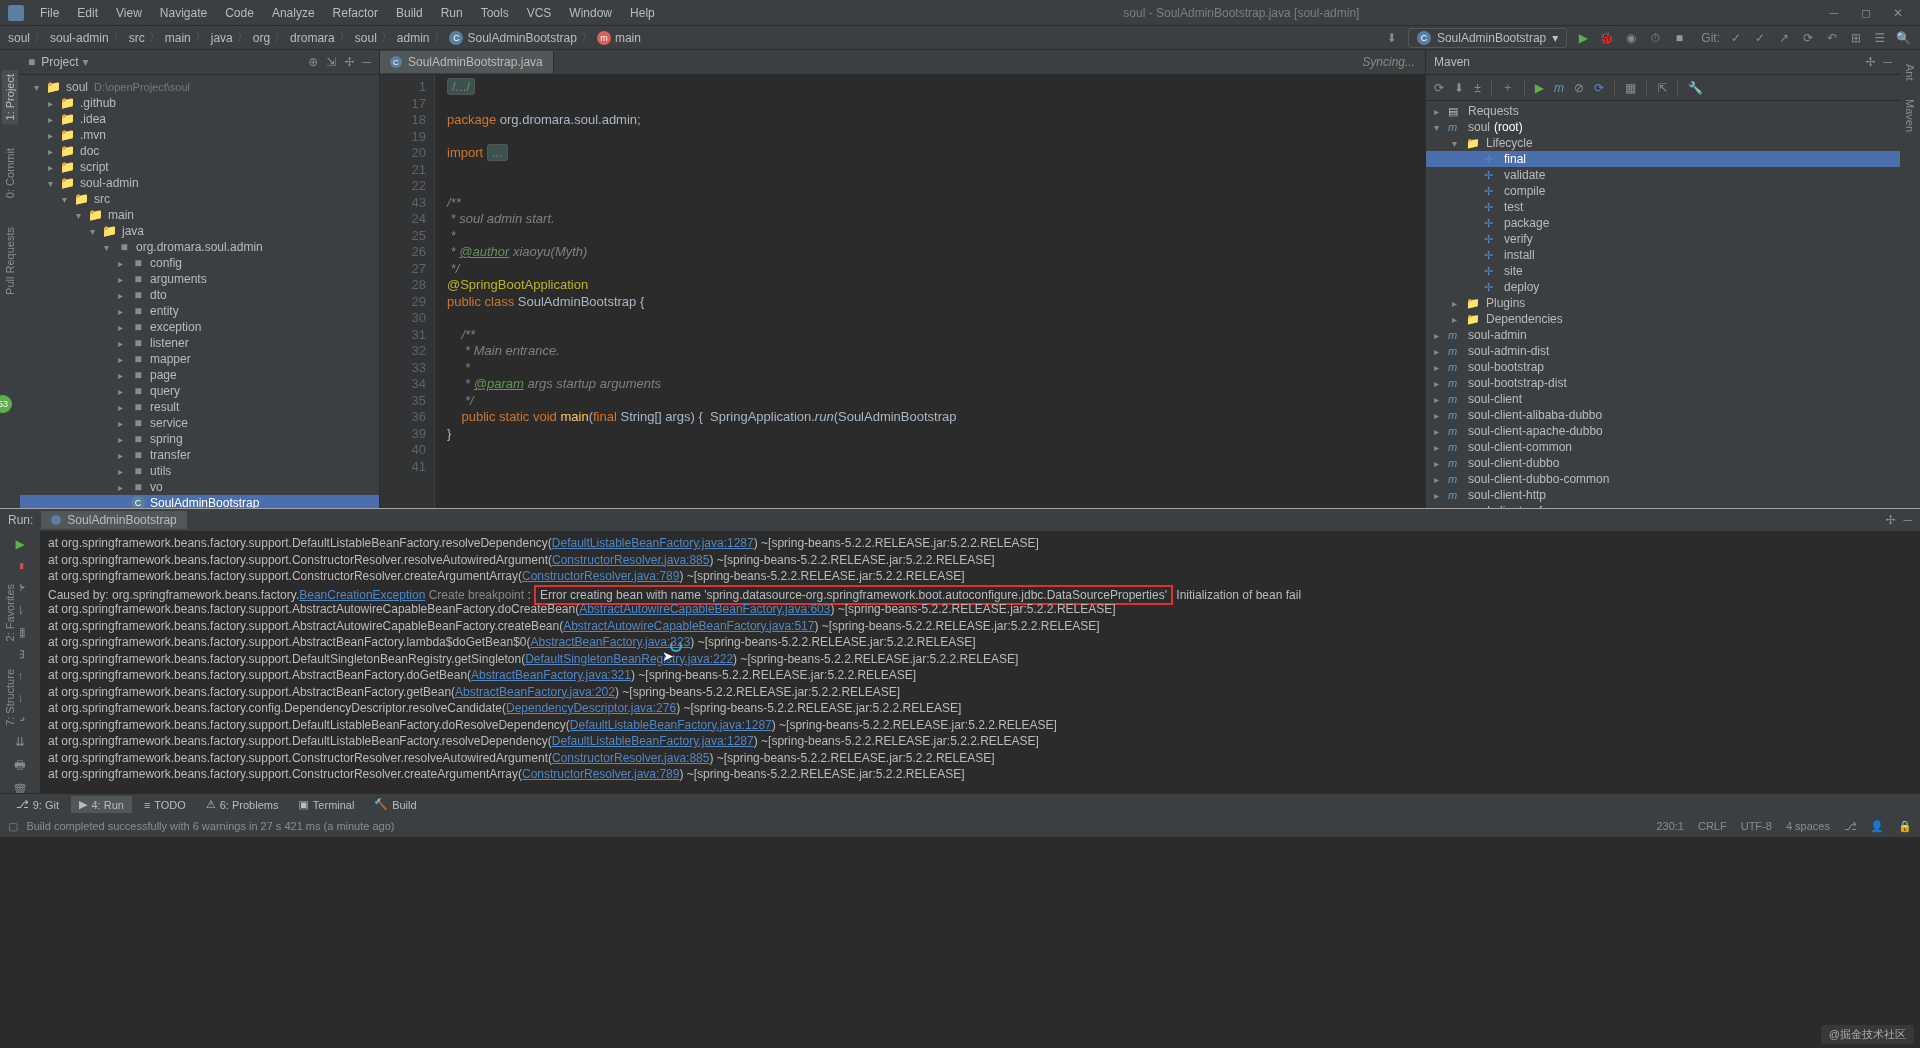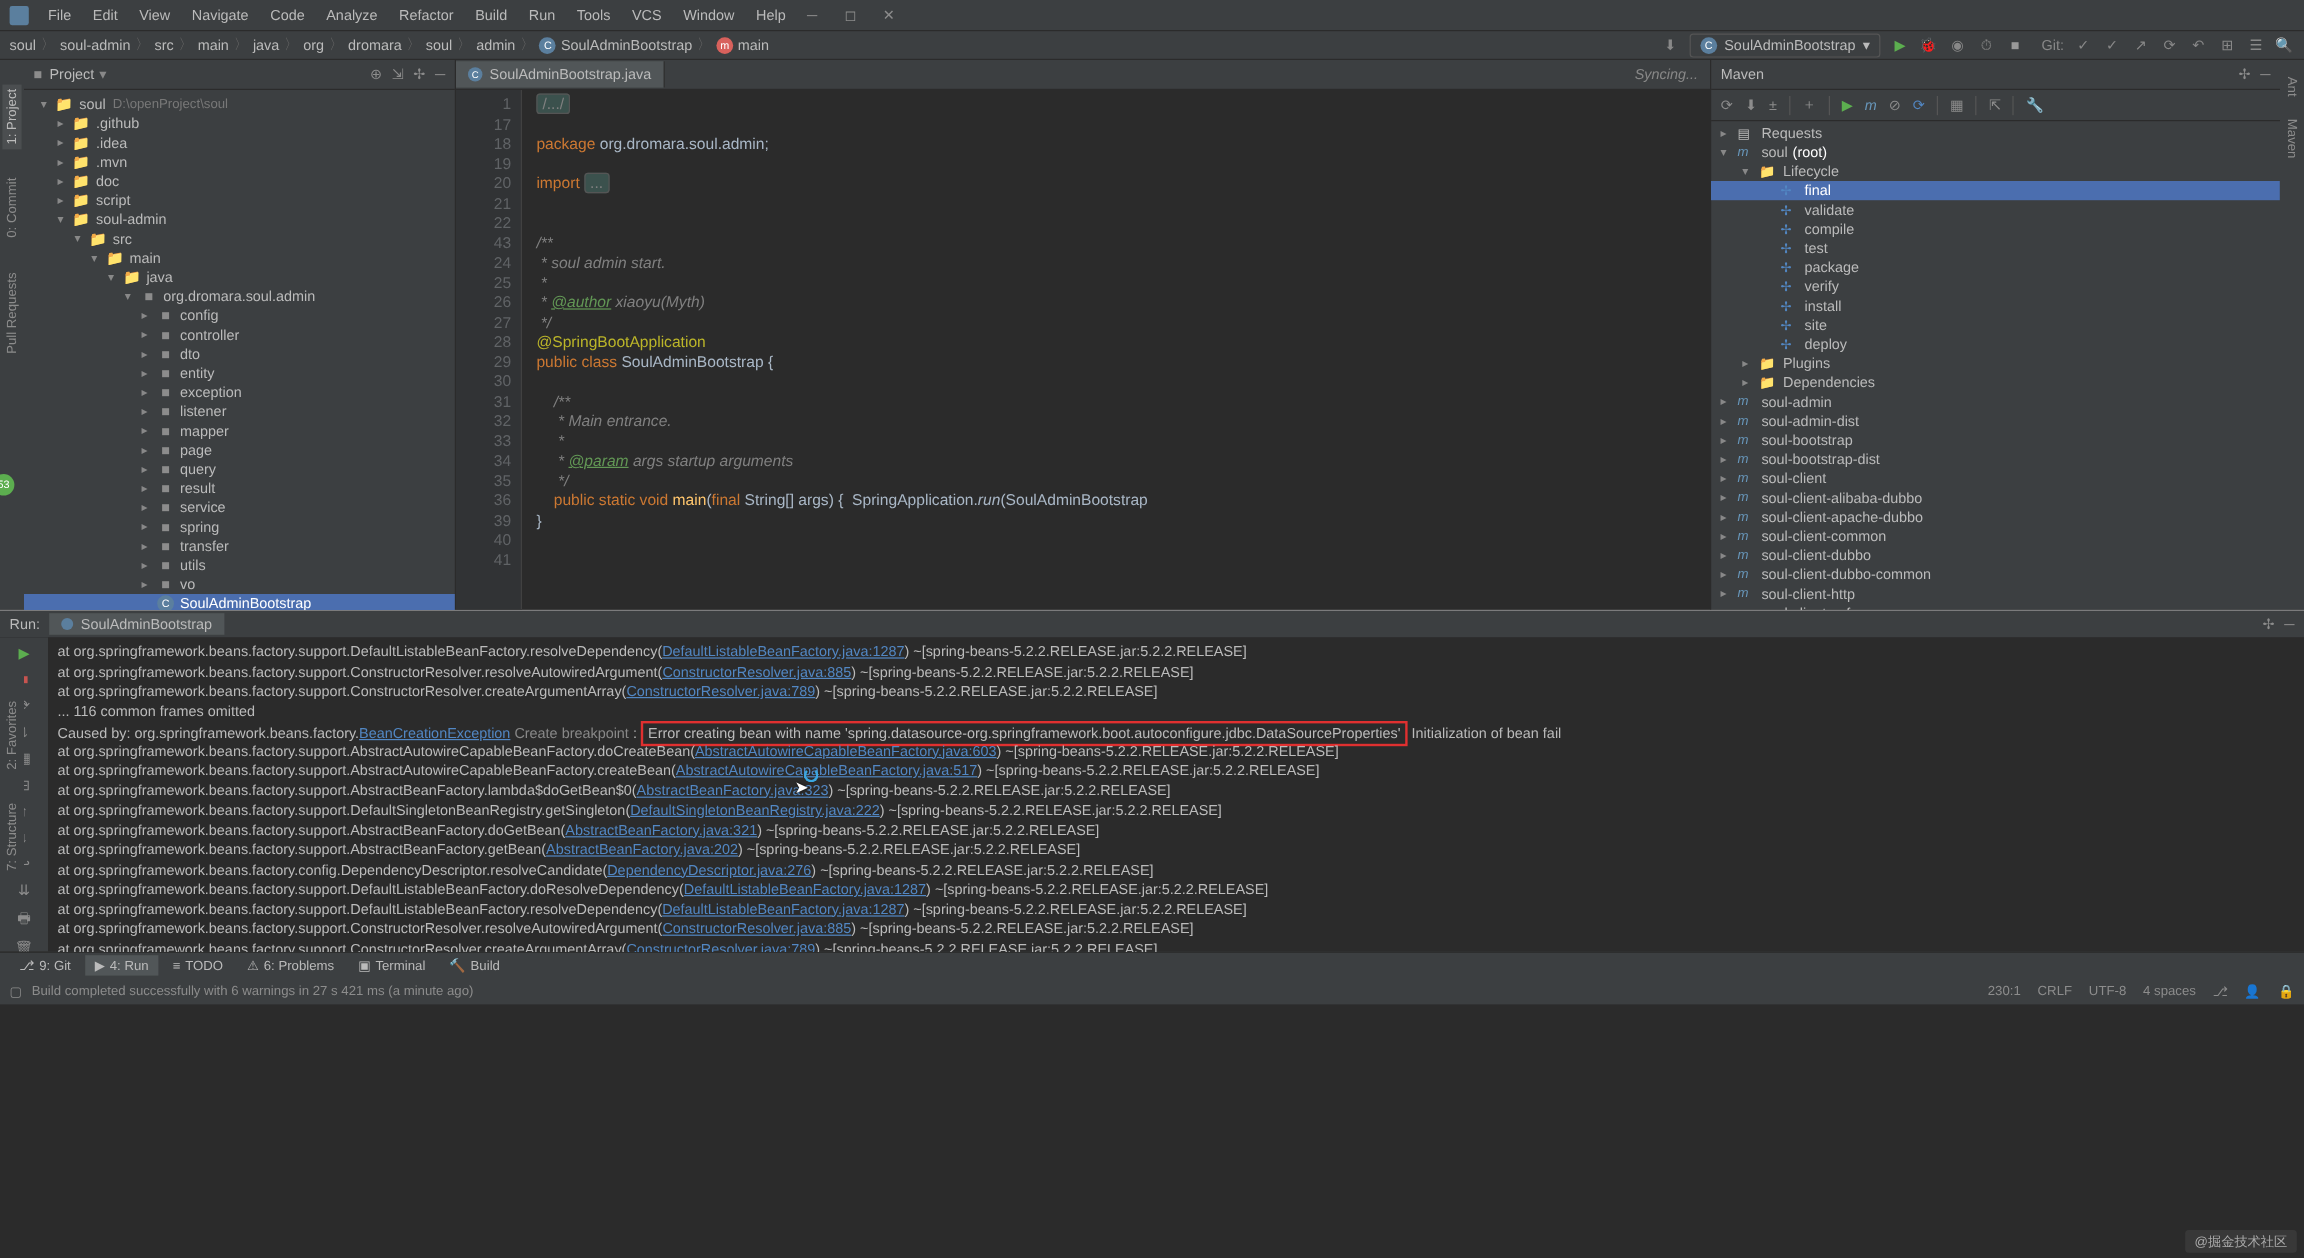--- a/index.html
+++ b/index.html
@@ -131,20 +131,21 @@
       <span>Code</span>
       <span>Analyze</span>
       <span>Refactor</span>
       <span>Build</span>
       <span>Run</span>
       <span>Tools</span>
       <span>VCS</span>
       <span>Window</span>
       <span>Help</span>
     </div>
+  <div class="title-center">soul - SoulAdminBootstrap.java [soul-admin]</div>
   <div class="winbtns">
     <div class="winbtn">─</div>
     <div class="winbtn">◻</div>
     <div class="winbtn">✕</div>
   </div>
 </div>
 
 <div class="breadcrumb-bar">
   <div class="crumbs" id="crumbs">
       <span class="crumb">soul</span>
@@ -276,21 +277,21 @@
           <span class="tree-label">org.dromara.soul.admin</span>
         </div>
         <div class="tree-node" style="padding-left: 98px;">
           <span class="tree-arrow">▸</span>
           <span class="tree-icon" style="color:#8c8c8c">■</span>
           <span class="tree-label">config</span>
         </div>
         <div class="tree-node" style="padding-left: 98px;">
           <span class="tree-arrow">▸</span>
           <span class="tree-icon" style="color:#8c8c8c">■</span>
-          <span class="tree-label">controller</span>
+          <span class="tree-label">arguments</span>
         </div>
         <div class="tree-node" style="padding-left: 98px;">
           <span class="tree-arrow">▸</span>
           <span class="tree-icon" style="color:#8c8c8c">■</span>
           <span class="tree-label">dto</span>
         </div>
         <div class="tree-node" style="padding-left: 98px;">
           <span class="tree-arrow">▸</span>
           <span class="tree-icon" style="color:#8c8c8c">■</span>
           <span class="tree-label">entity</span>
@@ -591,21 +592,20 @@
       <span class="rg-btn">↩</span>
       <span class="rg-btn">⇊</span>
       <span class="rg-btn">🖶</span>
       <span class="rg-btn">🗑</span>
 
     </div>
     <div class="console" id="console">
         <div class="cl"><span>    at org.springframework.beans.factory.support.DefaultListableBeanFactory.resolveDependency(</span><span class="link">DefaultListableBeanFactory.java:1287</span><span>) ~[spring-beans-5.2.2.RELEASE.jar:5.2.2.RELEASE]</span></div>
         <div class="cl"><span>    at org.springframework.beans.factory.support.ConstructorResolver.resolveAutowiredArgument(</span><span class="link">ConstructorResolver.java:885</span><span>) ~[spring-beans-5.2.2.RELEASE.jar:5.2.2.RELEASE]</span></div>
         <div class="cl"><span>    at org.springframework.beans.factory.support.ConstructorResolver.createArgumentArray(</span><span class="link">ConstructorResolver.java:789</span><span>) ~[spring-beans-5.2.2.RELEASE.jar:5.2.2.RELEASE]</span></div>
-        <div class="cl">    ... 116 common frames omitted</div>
         <div class="cl"><span>Caused by: org.springframework.beans.factory.</span><span class="link">BeanCreationException</span> <span class="grey">Create breakpoint</span><span> : </span><span class="highlight-box">Error creating bean with name 'spring.datasource-org.springframework.boot.autoconfigure.jdbc.DataSourceProperties'</span><span>   Initialization of bean fail</span></div>
         <div class="cl"><span>    at org.springframework.beans.factory.support.AbstractAutowireCapableBeanFactory.doCreateBean(</span><span class="link">AbstractAutowireCapableBeanFactory.java:603</span><span>) ~[spring-beans-5.2.2.RELEASE.jar:5.2.2.RELEASE]</span></div>
         <div class="cl"><span>    at org.springframework.beans.factory.support.AbstractAutowireCapableBeanFactory.createBean(</span><span class="link">AbstractAutowireCapableBeanFactory.java:517</span><span>) ~[spring-beans-5.2.2.RELEASE.jar:5.2.2.RELEASE]</span></div>
         <div class="cl"><span>    at org.springframework.beans.factory.support.AbstractBeanFactory.lambda$doGetBean$0(</span><span class="link">AbstractBeanFactory.java:323</span><span>) ~[spring-beans-5.2.2.RELEASE.jar:5.2.2.RELEASE]</span></div>
         <div class="cl"><span>    at org.springframework.beans.factory.support.DefaultSingletonBeanRegistry.getSingleton(</span><span class="link">DefaultSingletonBeanRegistry.java:222</span><span>) ~[spring-beans-5.2.2.RELEASE.jar:5.2.2.RELEASE]</span></div>
         <div class="cl"><span>    at org.springframework.beans.factory.support.AbstractBeanFactory.doGetBean(</span><span class="link">AbstractBeanFactory.java:321</span><span>) ~[spring-beans-5.2.2.RELEASE.jar:5.2.2.RELEASE]</span></div>
         <div class="cl"><span>    at org.springframework.beans.factory.support.AbstractBeanFactory.getBean(</span><span class="link">AbstractBeanFactory.java:202</span><span>) ~[spring-beans-5.2.2.RELEASE.jar:5.2.2.RELEASE]</span></div>
         <div class="cl"><span>    at org.springframework.beans.factory.config.DependencyDescriptor.resolveCandidate(</span><span class="link">DependencyDescriptor.java:276</span><span>) ~[spring-beans-5.2.2.RELEASE.jar:5.2.2.RELEASE]</span></div>
         <div class="cl"><span>    at org.springframework.beans.factory.support.DefaultListableBeanFactory.doResolveDependency(</span><span class="link">DefaultListableBeanFactory.java:1287</span><span>) ~[spring-beans-5.2.2.RELEASE.jar:5.2.2.RELEASE]</span></div>
         <div class="cl"><span>    at org.springframework.beans.factory.support.DefaultListableBeanFactory.resolveDependency(</span><span class="link">DefaultListableBeanFactory.java:1287</span><span>) ~[spring-beans-5.2.2.RELEASE.jar:5.2.2.RELEASE]</span></div>

